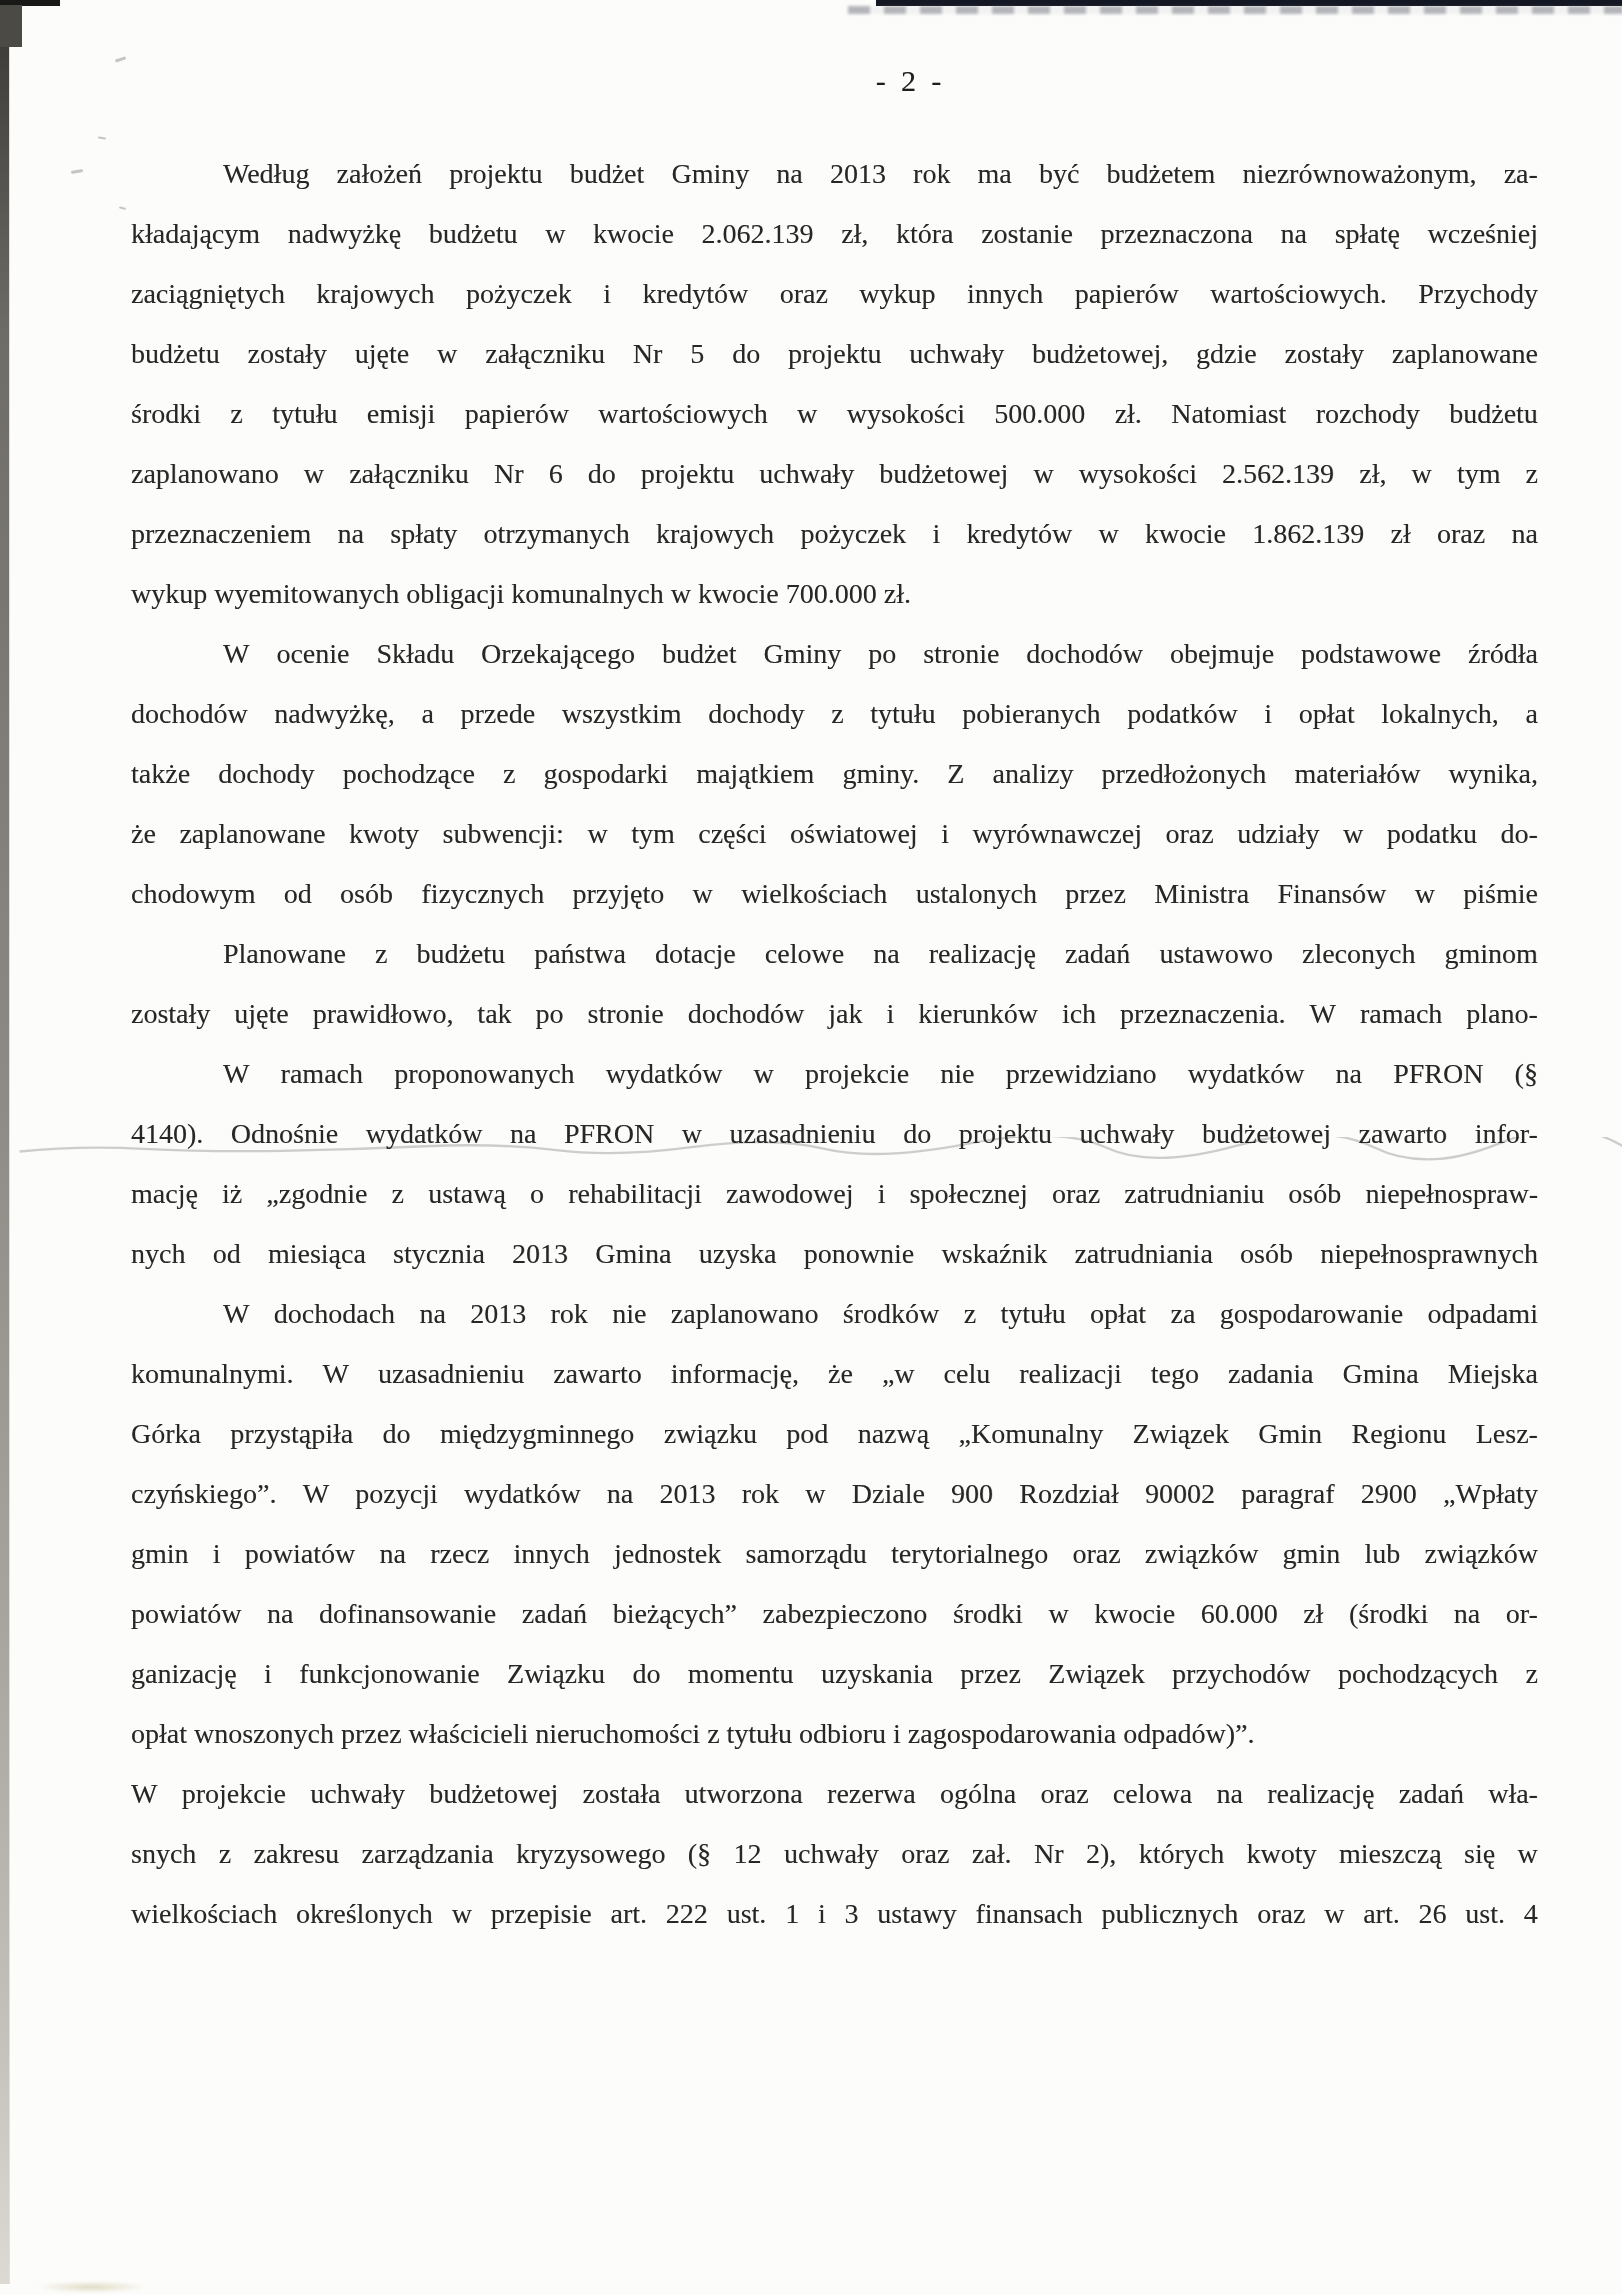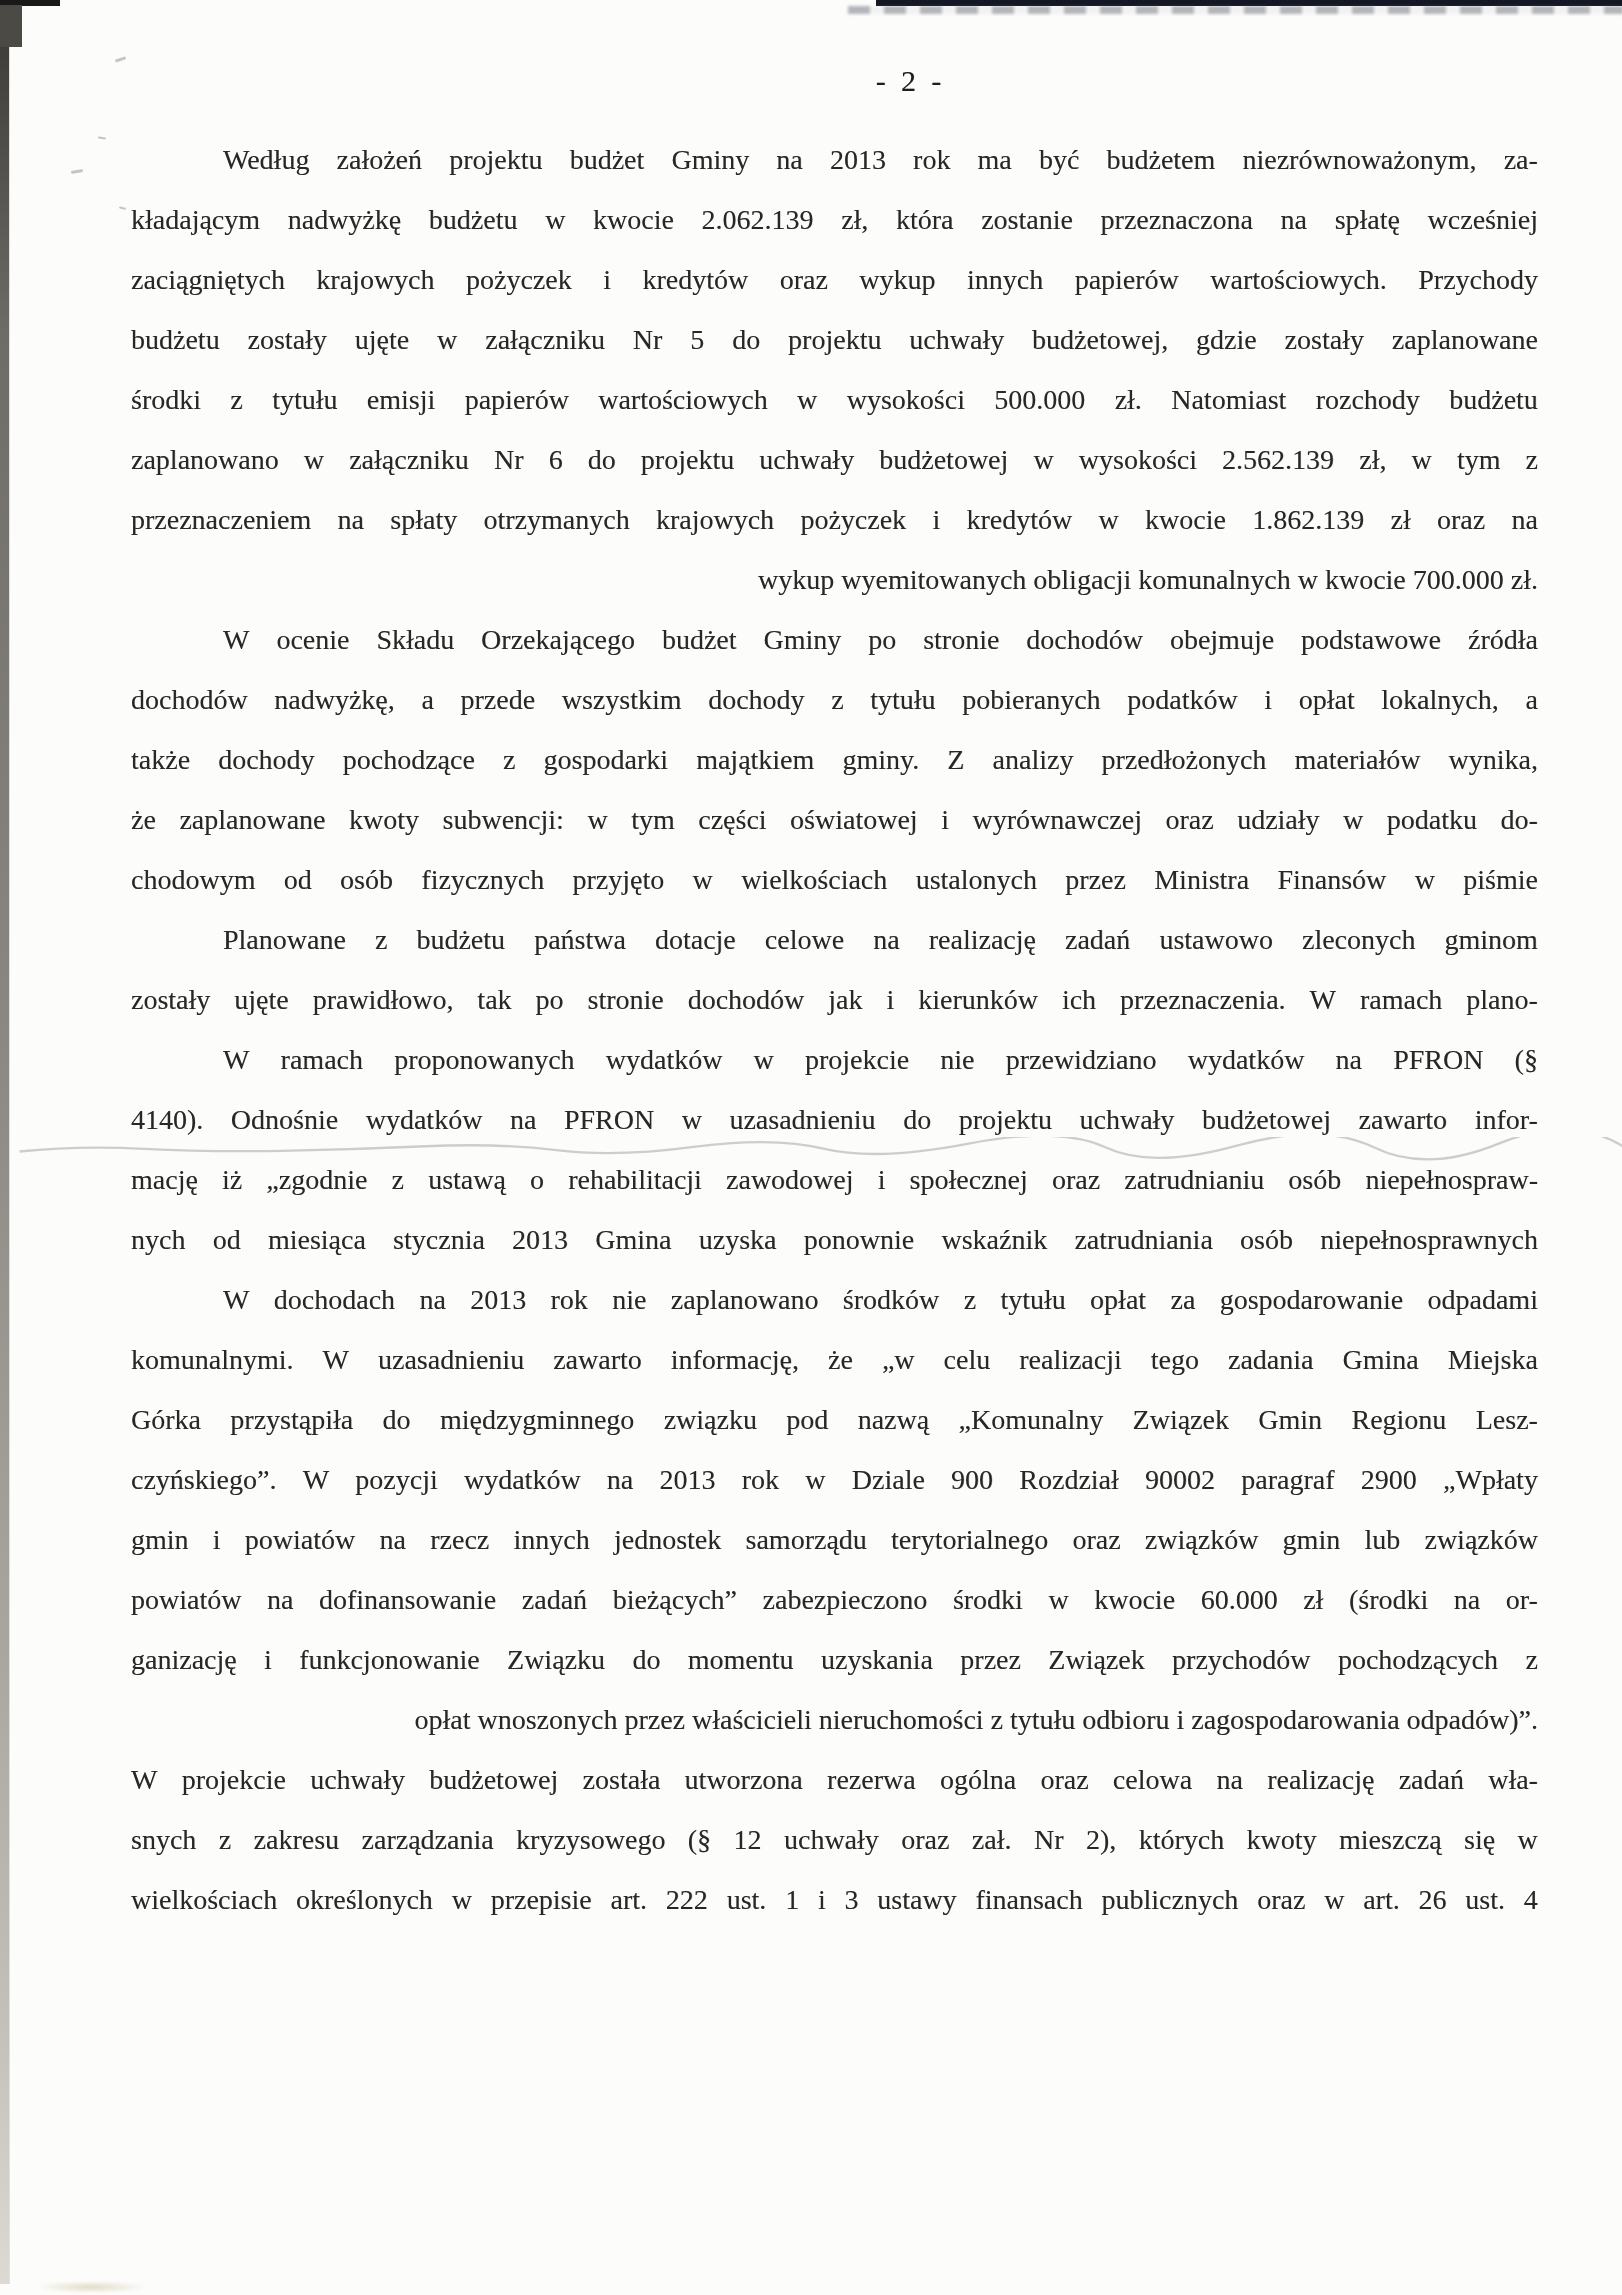--- a/index.html
+++ b/index.html
@@ -38,33 +38,33 @@
   }
   
   .page-number{
     position:absolute;left:0;right:0;top:64px;
     text-align:center;font-size:30px;letter-spacing:3.9px;
     transform:translateX(99px);
     color:#1d1d1c;
     text-shadow:0.3px 0.3px 0.5px rgba(20,20,20,.35);
   }
   .doc-body{
-    position:absolute;left:131px;top:130px;width:1407px;
+    position:absolute;left:131px;top:144px;width:1407px;
     font-size:28px;
     color:#272726;
     text-shadow:0.3px 0.4px 0.5px rgba(30,30,30,.33);
   }
   .paragraph{margin:0;}
   .line{
     display:flex;justify-content:space-between;
     height:60px;line-height:60px;
     overflow:hidden;white-space:nowrap;
   }
   .line.indent{padding-left:92px;}
-  .line.last{display:block;white-space:normal;text-align:right;}
+  .line.last{display:block;white-space:normal;text-align:left;}
 </style>
 </head>
 <body>
 
 <div class="page">
 
   <div class="edge-strip"></div>
   <div class="corner-bar-left"></div>
   <div class="corner-block-left"></div>
   <div class="top-bar-right"></div>

